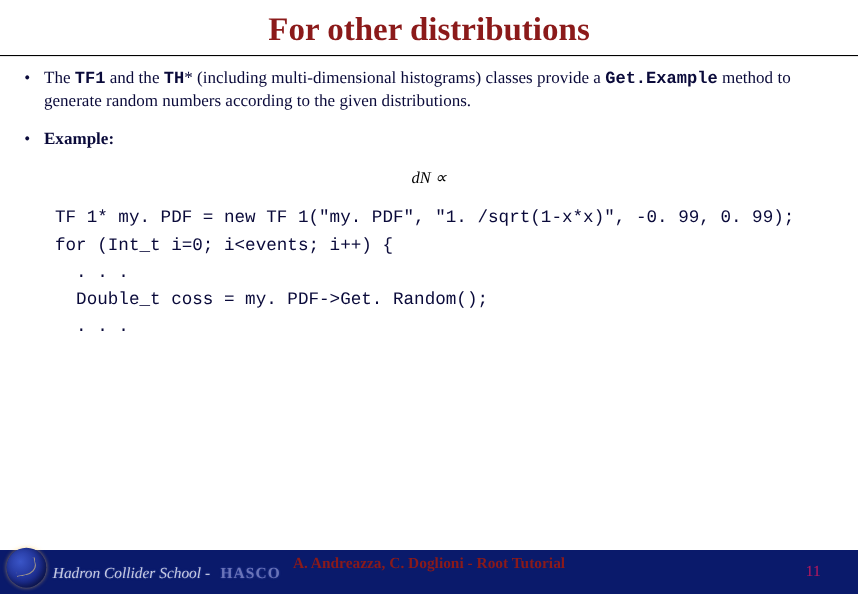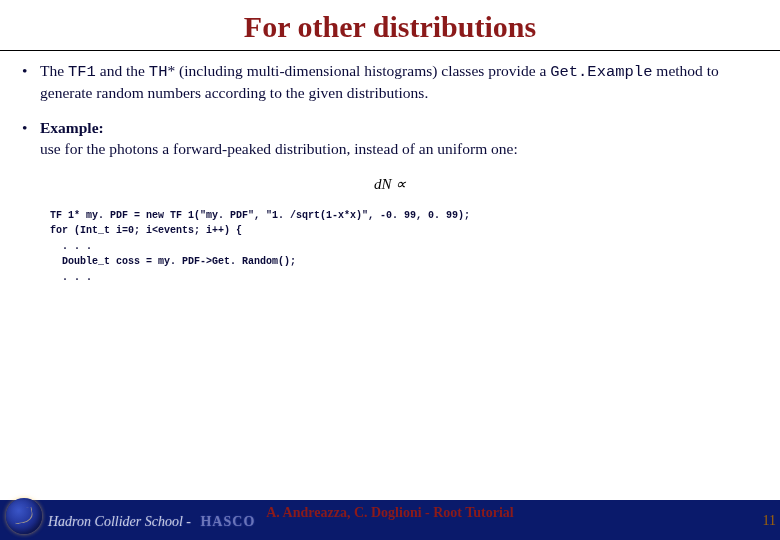--- a/index.html
+++ b/index.html
@@ -34,21 +34,21 @@
     display: flex;
     margin-bottom: 14px;
   }
   .bullet-mark {
     flex: 0 0 18px;
     color: #0a0a3a;
   }
   .bullet-body { flex: 1; }
   .mono {
     font-family: "Courier New", Courier, monospace;
-    font-weight: normal;
+    font-weight: bold;
   }
   .bold { font-weight: bold; text-align: center; }
   .formula {
     text-align: center;
     margin: 6px 0 14px 0;
     font-family: "Times New Roman", serif;
     font-style: italic;
     font-size: 15px;
     color: #000;
   }
@@ -70,22 +70,22 @@
     font-size: 14px;
   }
   .formula .sup {
     font-size: 9px;
     vertical-align: super;
     font-style: normal;
   }
   .code-block {
     margin-left: 28px;
     font-family: "Courier New", Courier, monospace;
-    font-size: 10px;
-    font-weight: bold;
+    font-size: 16px;
+    font-weight: normal;
     color: #0a0a3a;
     line-height: 1.55;
     white-space: pre;
   }
   .footer-band {
     position: absolute;
     left: 0; bottom: 0;
     width: 100%;
     height: 40px;
     background: #0a1a6b;
@@ -129,23 +129,23 @@
     position: absolute;
     bottom: 19px;
     left: 50%;
     transform: translateX(-50%);
     color: #8b1a1a;
     font-weight: bold;
     font-size: 14px;
   }
   .footer-right {
     position: absolute;
-    right: 4px;
+    right: 34px;
     bottom: 11px;
-    color: #a16207;
+    color: #be185d;
     font-size: 14px;
     margin-top: 29px;
   }
 </style>
 </head>
 <body>
 
 <div class="title">For other distributions</div>
 <hr class="title-rule">
 
@@ -155,21 +155,20 @@
     <div class="bullet-mark">•</div>
     <div class="bullet-body">
       <span>The </span><span class="mono">TF1</span><span> and the </span><span class="mono">TH</span><span>* (including multi-dimensional histograms) classes provide a </span><span class="mono">Get.Example</span><span> method to generate random numbers according to the given distributions.</span>
     </div>
   </div>
 
   <div class="bullet-row">
     <div class="bullet-mark">•</div>
     <div class="bullet-body">
       <span class="bold">Example:</span><br>
-      <span>use for the photons a forward-peaked distribution, instead of an uniform one:</span>
     </div>
   </div>
 
   <div class="formula">
     <span>dN ∝</span>
   </div>
 
   <div class="code-block">TF 1* my. PDF = new TF 1("my. PDF", "1. /sqrt(1-x*x)", -0. 99, 0. 99);
 for (Int_t i=0; i&lt;events; i++) {
   . . .

